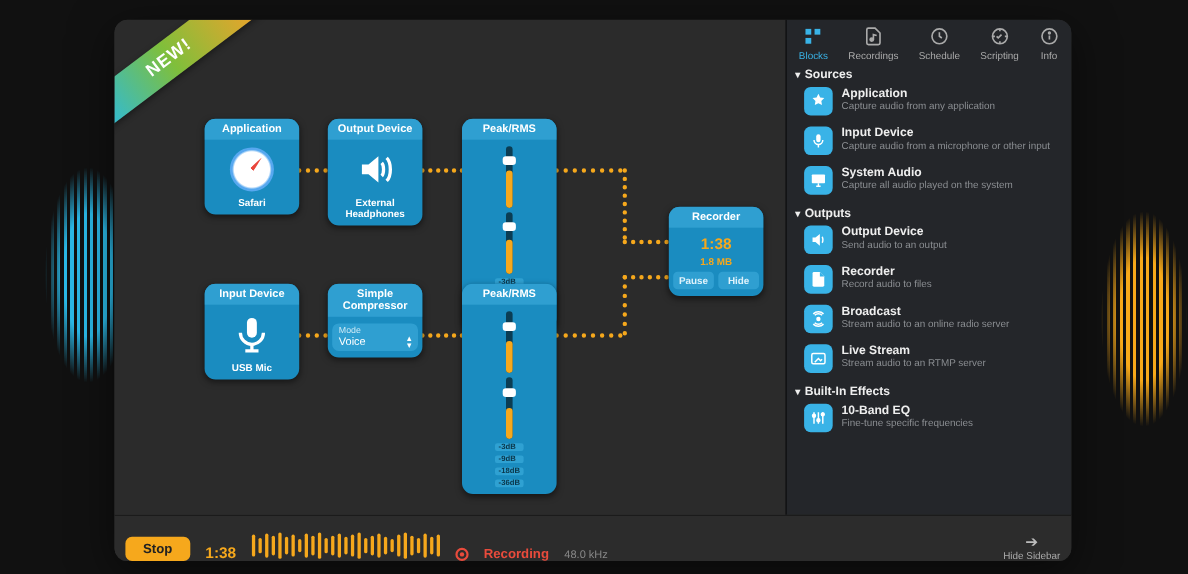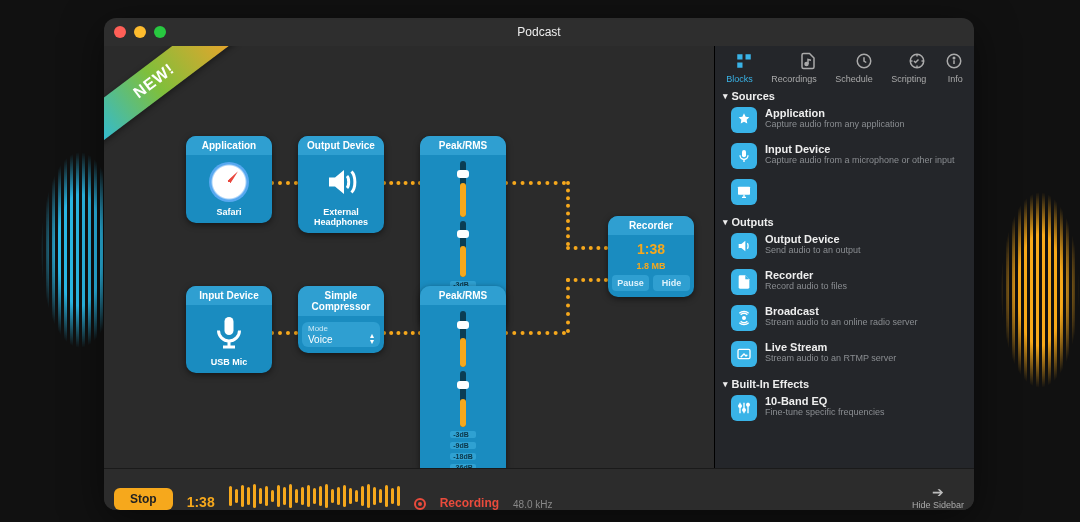--- a/index.html
+++ b/index.html
@@ -308,21 +308,21 @@
 
   
   .side-tabs {
     display: flex;
     justify-content: space-around;
     padding: 6px 2px 2px 2px;
   }
   .side-tab {
     display: flex;
     flex-direction: column;
-    align-items: flex-end;
+    align-items: center;
     gap: 2px;
     font-size: 9px;
     color: #aaa;
     cursor: pointer;
   }
   .side-tab.active { color: #39b3e7; }
   .side-tab svg { width: 18px; height: 18px; }
   .filter-input {
     margin: 6px 8px;
     background: #1c1e20;
@@ -378,28 +378,20 @@
     overflow: hidden;
   }
 </style>
 </head>
 <body>
 
 <div class="wave-deco wave-left"></div>
 <div class="wave-deco wave-right"></div>
 
 <div class="window">
-  <div class="titlebar">
-    <div class="traffic">
-      <div class="dot red"></div>
-      <div class="dot yellow"></div>
-      <div class="dot green"></div>
-    </div>
-    <div class="title">Podcast</div>
-  </div>
 
   <div class="body-split">
     <div class="canvas">
       <div class="ribbon">NEW!</div>
 
       <div class="conn" style="left:166px; top:135px; width:28px;"></div>
       <div class="conn" style="left:278px; top:135px; width:40px;"></div>
       <div class="conn" style="left:400px; top:135px; width:62px;"></div>
       <div class="conn v" style="left:462px; top:135px; height:65px;"></div>
       <div class="conn" style="left:462px; top:200px; width:42px;"></div>
@@ -588,20 +580,24 @@
       <div class="d">Capture audio from a microphone or other input</div>
                 </div>
               </div>
               <div class="side-item">
                 <div class="tile">
                   <svg viewBox="0 0 24 24" fill="none" stroke="white" stroke-width="2">
                     <rect x="3" y="4" width="18" height="12" rx="1" fill="white" stroke="none"></rect>
                     <line x1="9" y1="20" x2="15" y2="20"></line>
                     <line x1="12" y1="16" x2="12" y2="20"></line>
                   </svg>
+                </div>
+      <div class="texts">
+                  <div class="t">System Audio</div>
+      <div class="d">Capture all audio played on the system</div>
                 </div>
               </div>
             </div>
           </div>
           <div class="side-section">
             <div class="side-section-header">
               <span class="chev">▾</span>
               <span>Outputs</span>
             </div>
             <div class="side-list">

